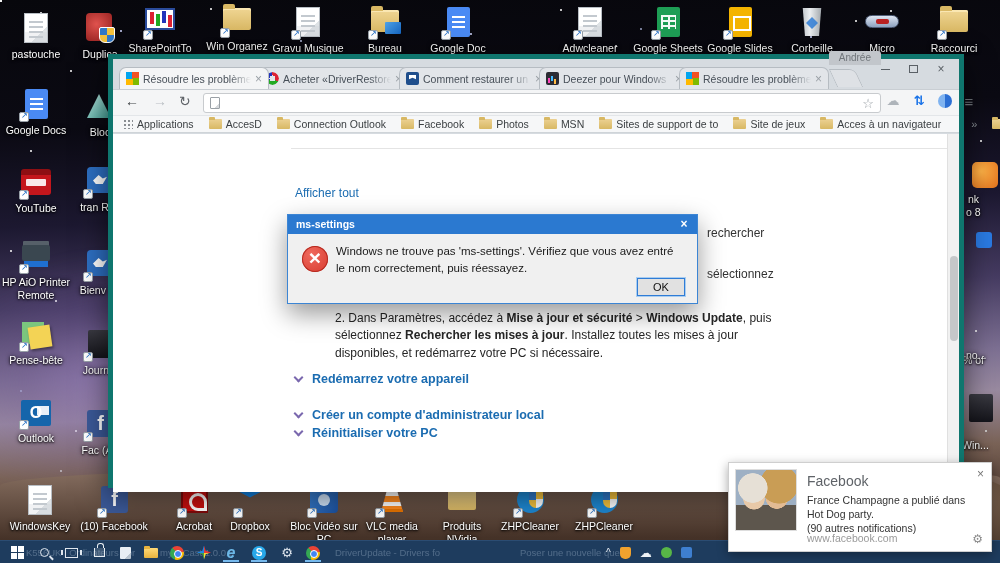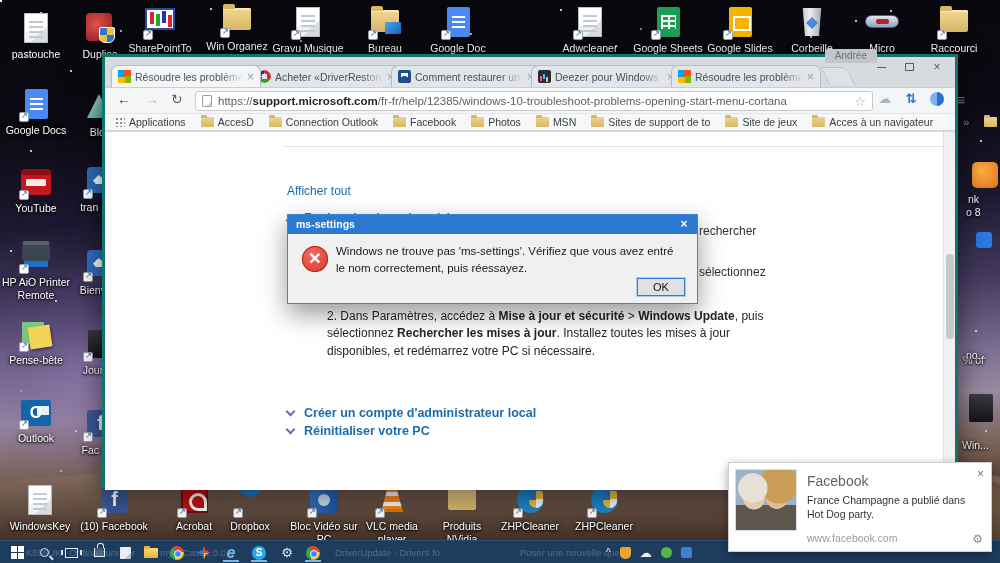--- a/index.html
+++ b/index.html
@@ -62,21 +62,21 @@
   .i-zhp{position:absolute;left:4px;top:2px;width:27px;height:27px;background:#1e88d2;border-radius:50%}
   .i-zhp::after{content:"";position:absolute;right:1px;top:5px;width:14px;height:17px;background:conic-gradient(#f4c23d 0 90deg,#fff 0 180deg,#f4c23d 0 270deg,#2f78c8 0);border-radius:2px 2px 7px 7px}
   .i-bird{position:absolute;left:4px;top:2px;width:26px;height:26px;background:#2d6fc2;border-radius:4px}
   .i-bird::after{content:"";position:absolute;left:6px;top:8px;width:14px;height:9px;background:#fff;clip-path:polygon(0 60%,40% 0,70% 40%,100% 20%,70% 100%,20% 100%)}
   .i-teal{position:absolute;left:4px;top:4px;width:24px;height:24px;background:linear-gradient(135deg,#bfe8e2,#3f9e94);clip-path:polygon(50% 0,100% 100%,0 100%)}
   .i-dark{position:absolute;left:5px;top:2px;width:24px;height:28px;background:linear-gradient(#3a3a42,#14141a);border-radius:2px}
   .i-orange{position:absolute;left:4px;top:2px;width:26px;height:26px;background:radial-gradient(circle at 35% 35%,#ffb347,#e2711d);border-radius:5px}
   .i-blue-mini{position:absolute;left:8px;top:6px;width:16px;height:16px;background:#2a7ae2;border-radius:3px}
 
   
-  .chrome{left:102px;top:54px;width:856px;height:434px;z-index:2;background:#d6dbe0;box-shadow:0 8px 28px rgba(0,0,0,.55);border:3px solid #0f766e}
+  .chrome{left:108px;top:54px;width:856px;height:434px;z-index:2;background:#d6dbe0;box-shadow:0 8px 28px rgba(0,0,0,.55);border:5px solid #0f766e}
   .profile-tag{top:-8px;right:78px;background:#c2c6cb;color:#70757a;font-size:10px;padding:1px 10px 2px;border-radius:3px 3px 0 0}
   .wctrls{top:2px;right:4px;display:flex}
   .wctrl{width:28px;height:18px;text-align:center;color:#5a6066;font-size:12px;line-height:16px;cursor:pointer}
   .wc-box{display:inline-block;width:9px;height:8px;border:1px solid #5a6066;margin-top:4px}
   .wc-line{display:inline-block;width:9px;height:1px;background:#5a6066;margin-bottom:3px}
   .tabstrip{top:8px;left:6px;height:22px;display:flex}
   .tab{width:150px;height:22px;margin-right:-10px;background:#e2e5e9;border:1px solid #b6bcc2;border-bottom:none;border-radius:7px 7px 0 0;display:flex;align-items:center;padding:0 6px;position:relative;cursor:pointer}
   .tab.active{background:#f4f5f6;z-index:3}
   .tab .ttl{font-size:10.5px;color:#474f58;white-space:nowrap;overflow:hidden;flex:1;margin:0 4px;mask-image:linear-gradient(90deg,#000 80%,transparent)}
   .tab .cls{color:#9aa0a6;font-size:12px;cursor:pointer}
@@ -452,21 +452,20 @@
     </div>
     <div class="newtab"></div>
   </div>
 
   <div class="abs navbar">
     <span class="nbtn" style="left:12px;color:#3c4043">←</span>
     <span class="nbtn" style="left:40px;color:#b9bec3">→</span>
     <span class="nbtn" style="left:66px">↻</span>
     <div class="urlbox">
       <span class="pageicon"></span>
-      <span class="url"><span>https://</span><b>support.microsoft.com</b><span>/fr-fr/help/12385/windows-10-troubleshoot-problems-opening-start-menu-cortana</span></span>
       <span class="star">☆</span>
     </div>
     <span class="extico cloudy" style="left:770px">☁</span>
     <span class="extico updown" style="left:796px">⇅</span>
     <span class="extico" style="left:822px"><span class="swirl"></span></span>
     <span class="extico menu3" style="left:846px">≡</span>
   </div>
 
   <div class="abs bookbar">
     <span class="bmk">
@@ -514,20 +513,21 @@
 
   <div class="content">
     <div class="hairline"></div>
     <a class="abs linkblue" style="left:182px;top:52px">Afficher tout</a>
     <div class="abs" style="left:182px;top:76px">
       <span class="chev up"></span><span class="linkblue seclink" style="text-decoration:underline">Rechercher les mises à jour</span>
     </div>
     <span class="fragment" style="left:594px;top:92px">rechercher</span>
     <span class="fragment" style="left:594px;top:133px">sélectionnez</span>
     <p class="step"><span>2. Dans Paramètres, accédez à </span><b>Mise à jour et sécurité</b><span> &gt; </span><b>Windows Update</b><span>, puis sélectionnez </span><b>Rechercher les mises à jour</b><span>. Installez toutes les mises à jour disponibles, et redémarrez votre PC si nécessaire.</span></p>
+    <div class="collapsed-item" style="top:238px"><span class="chev"></span><span class="linkblue seclink">Redémarrez votre appareil</span></div>
     <div class="collapsed-item" style="top:274px"><span class="chev"></span><span class="linkblue seclink">Créer un compte d'administrateur local</span></div>
     <div class="collapsed-item" style="top:292px"><span class="chev"></span><span class="linkblue seclink">Réinitialiser votre PC</span></div>
     <div class="pgscroll">
         <div class="pgthumb"></div>
       </div>
   </div>
 </div>
 
 <div class="abs dlg">
   <div class="dlg-title"><span>ms-settings</span>
@@ -592,16 +592,17 @@
     <span class="tr-blue"></span>
   </div>
 </div>
 
 <div class="abs toast">
   <div class="toast-photo"></div>
   <span class="toast-x">×</span>
   <div class="toast-title">Facebook</div>
   <div class="toast-body">
     <div>France Champagne a publié dans Hot Dog party.</div>
+    <div>(90 autres notifications)</div>
   </div>
   <div class="toast-url">www.facebook.com</div>
   <span class="toast-gear">⚙</span>
 </div>
 
 </body></html>

